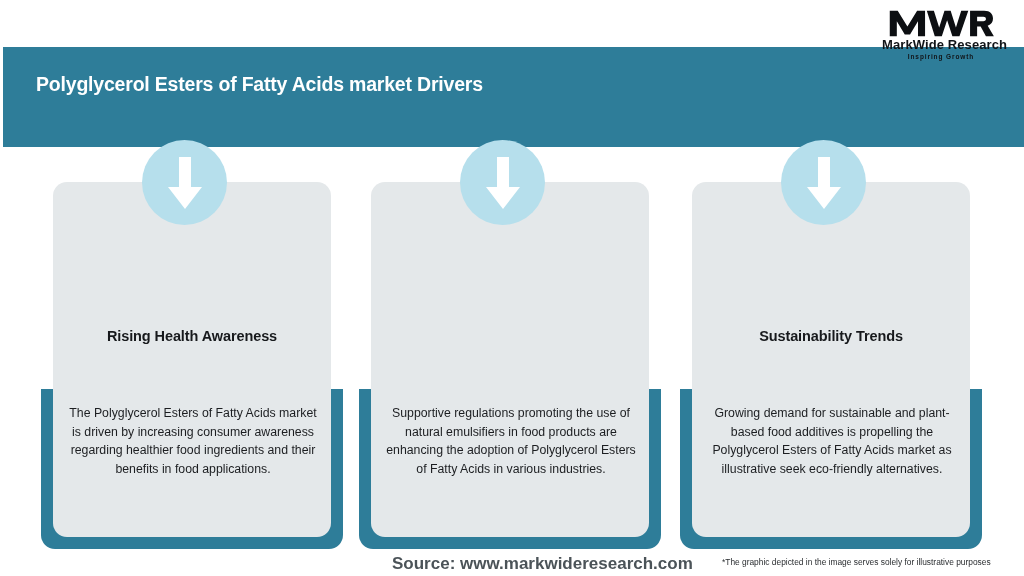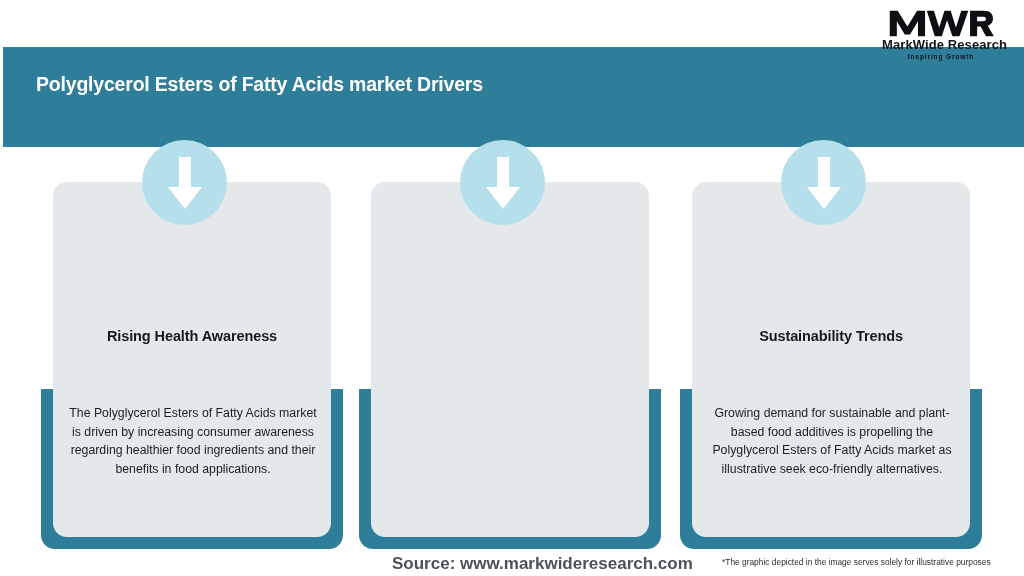--- a/index.html
+++ b/index.html
@@ -200,20 +200,21 @@
     <div class="badge">
       <svg viewBox="0 0 40 56" aria-hidden="true">
         <path d="M14 2 L26 2 L26 32 L37 32 L20 54 L3 32 L14 32 Z" fill="#ffffff"></path>
       </svg>
     </div>
   </div>
 
   <div class="card-wrap c1">
     <div class="frame"></div>
     <div class="card">
+      <div class="card-body">Supportive regulations promoting the use of natural emulsifiers in food products are enhancing the adoption of Polyglycerol Esters of Fatty Acids in various industries.</div>
     </div>
     <div class="badge">
       <svg viewBox="0 0 40 56" aria-hidden="true">
         <path d="M14 2 L26 2 L26 32 L37 32 L20 54 L3 32 L14 32 Z" fill="#ffffff"></path>
       </svg>
     </div>
   </div>
 
   <div class="card-wrap c2">
     <div class="frame"></div>

